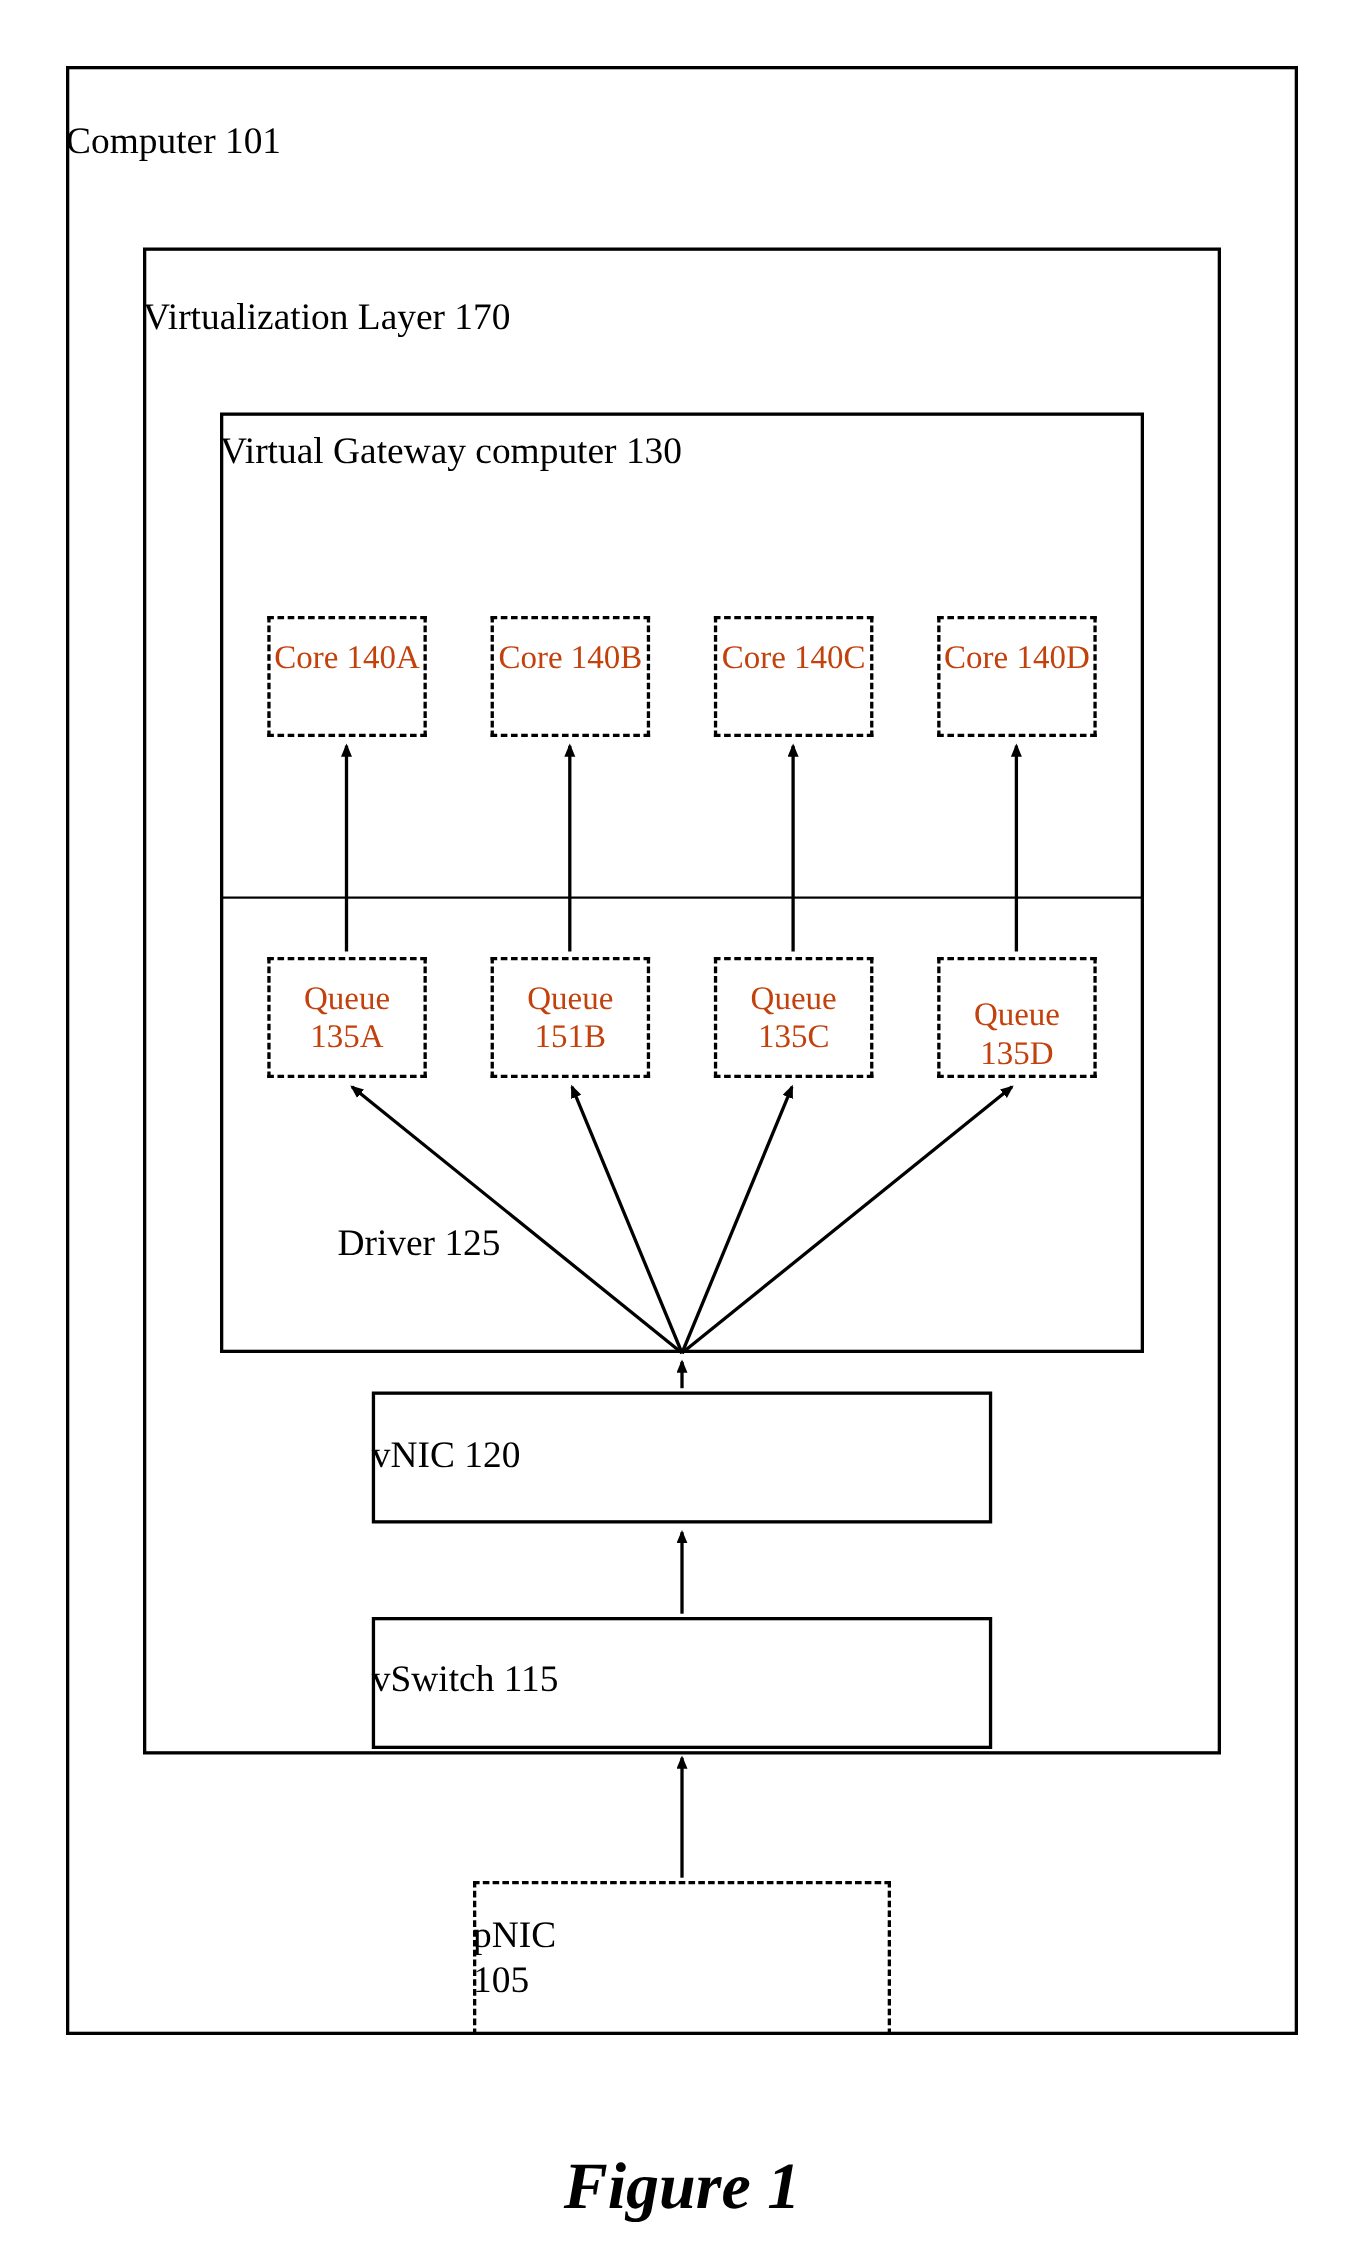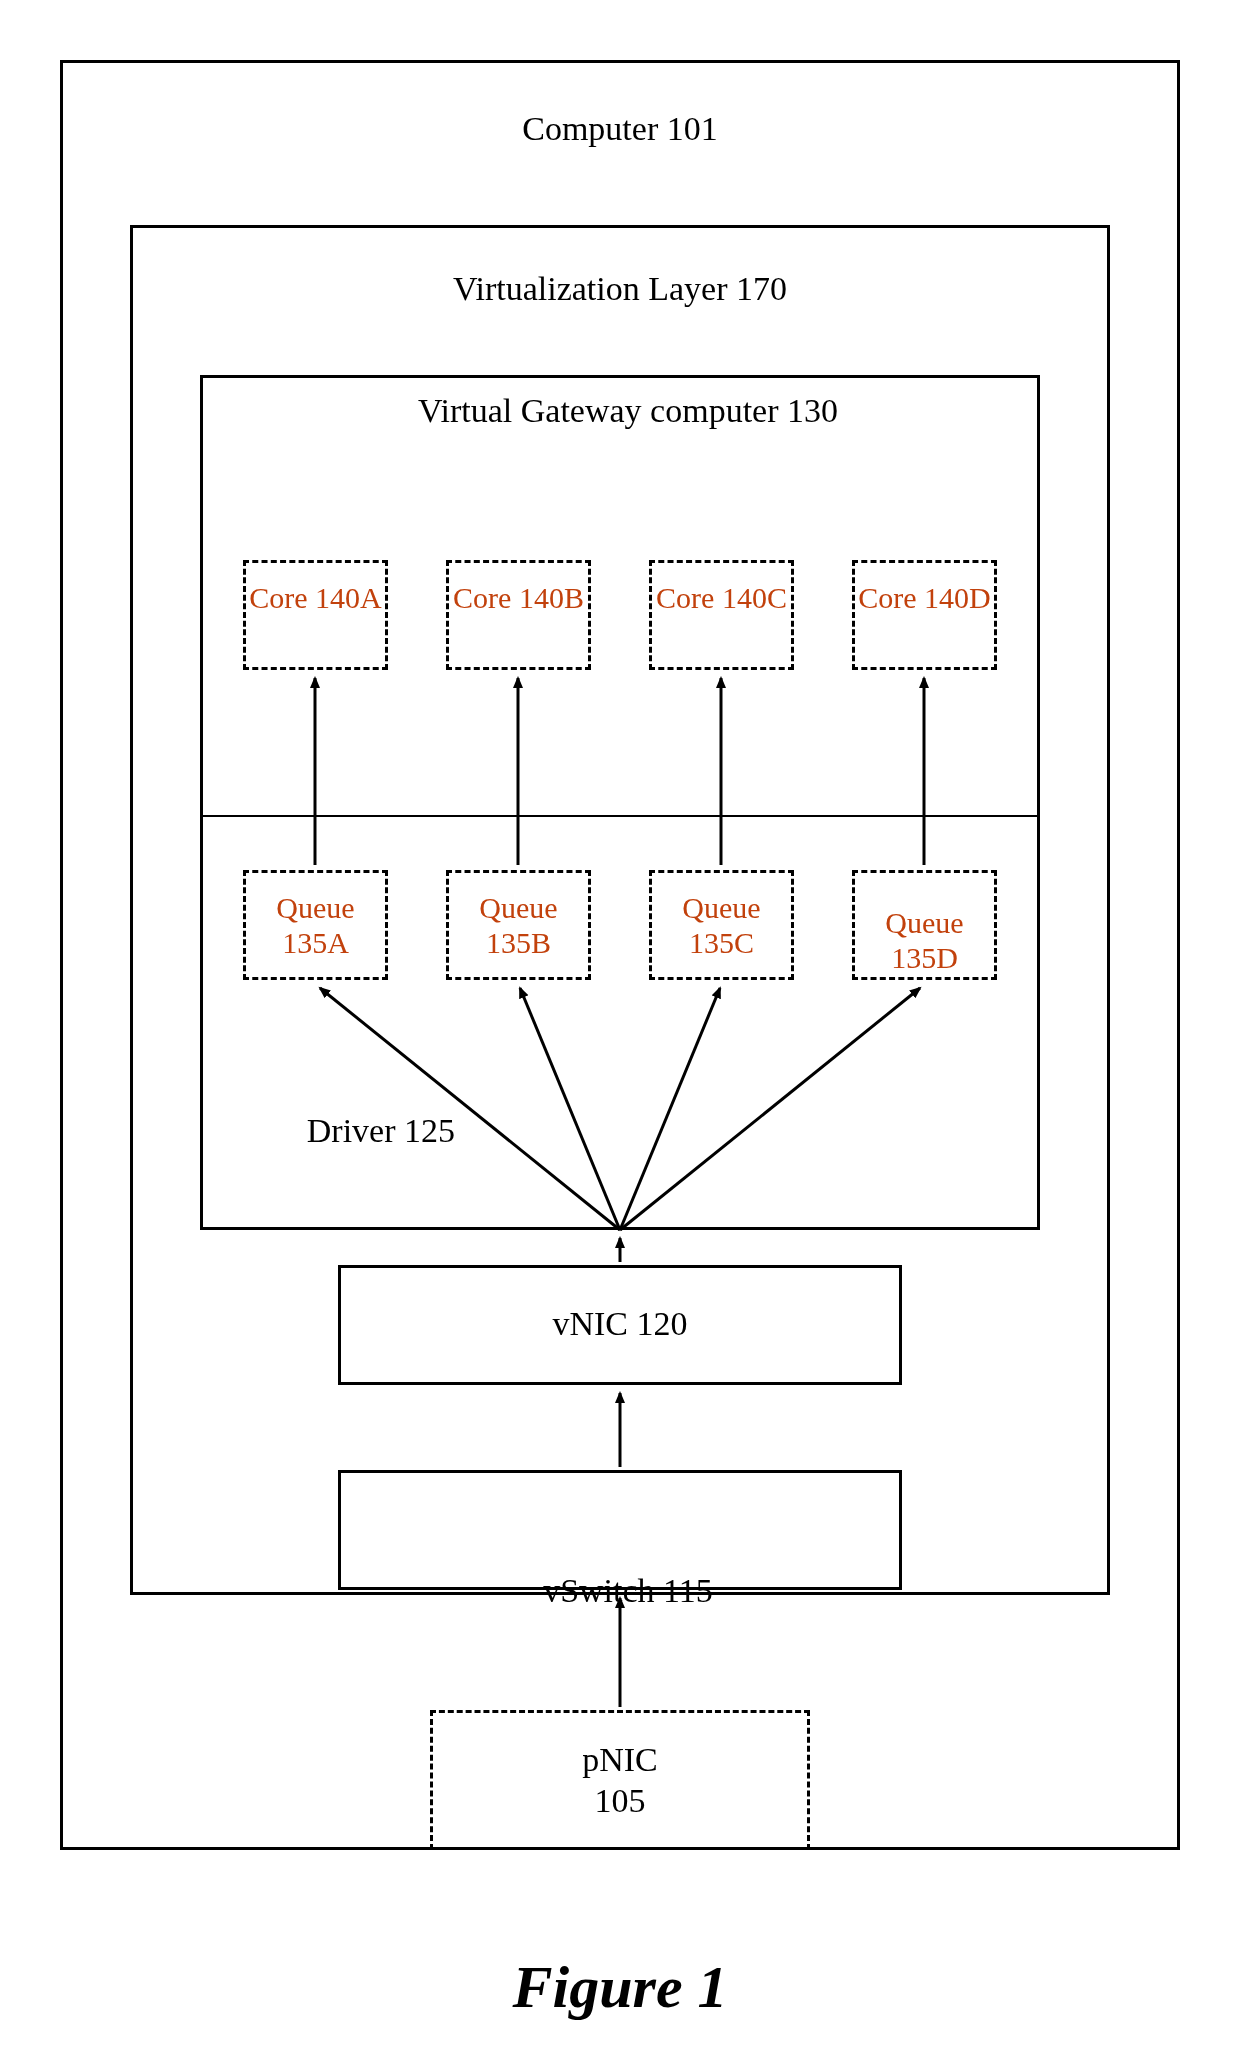--- a/index.html
+++ b/index.html
@@ -17,21 +17,21 @@
   .box {
     position: absolute;
     border: 3px solid #000;
     box-sizing: border-box;
   }
   .dashed {
     border-style: dashed;
   }
   .label {
     position: absolute;
-    text-align: center;
+    text-align: left;
     font-size: 34px;
     color: #000;
     white-space: pre;
   }
   .small-label {
     position: absolute;
     text-align: center;
     font-size: 30px;
     color: #c2410c;
     line-height: 1.15;
@@ -87,38 +87,38 @@
     <div class="small-label" style="top:18px;">Core
 140D</div>
   </div>
 
   <div class="box dashed" style="left:243px; top:870px; width:145px; height:110px;">
     <div class="small-label" style="top:18px;">Queue
 135A</div>
   </div>
   <div class="box dashed" style="left:446px; top:870px; width:145px; height:110px;">
     <div class="small-label" style="top:18px;">Queue
-135B</div>
+151B</div>
   </div>
   <div class="box dashed" style="left:649px; top:870px; width:145px; height:110px;">
     <div class="small-label" style="top:18px;">Queue
 135C</div>
   </div>
   <div class="box dashed" style="left:852px; top:870px; width:145px; height:110px;">
     <div class="small-label" style="top:33px;">Queue
 135D</div>
   </div>
 
   <div class="label" style="left:255px; top:1112px; width:200px; text-align:right;">Driver 125</div>
 
   <div class="box" style="left:338px; top:1265px; width:564px; height:120px;"></div>
   <div class="label" style="left:338px; top:1305px; width:564px;">vNIC 120</div>
 
   <div class="box" style="left:338px; top:1470px; width:564px; height:120px;"></div>
-  <div class="label" style="left:338px; top:1572px; width:508px;padding-left:36px;">vSwitch 115</div>
+  <div class="label" style="left:338px; top:1508px; width:508px;">vSwitch 115</div>
 
   <div class="box dashed" style="left:430px; top:1710px; width:380px; height:140px; border-bottom:none;"></div>
   <div class="label" style="left:430px; top:1740px; width:380px; line-height:1.2;">pNIC
 105</div>
 
   <svg class="arrows">
     <defs>
       <marker id="ah" markerWidth="14" markerHeight="14" refX="10" refY="5" orient="auto" markerUnits="userSpaceOnUse">
         <path d="M0,0 L12,5 L0,10 Z" fill="#000"></path>
       </marker>

